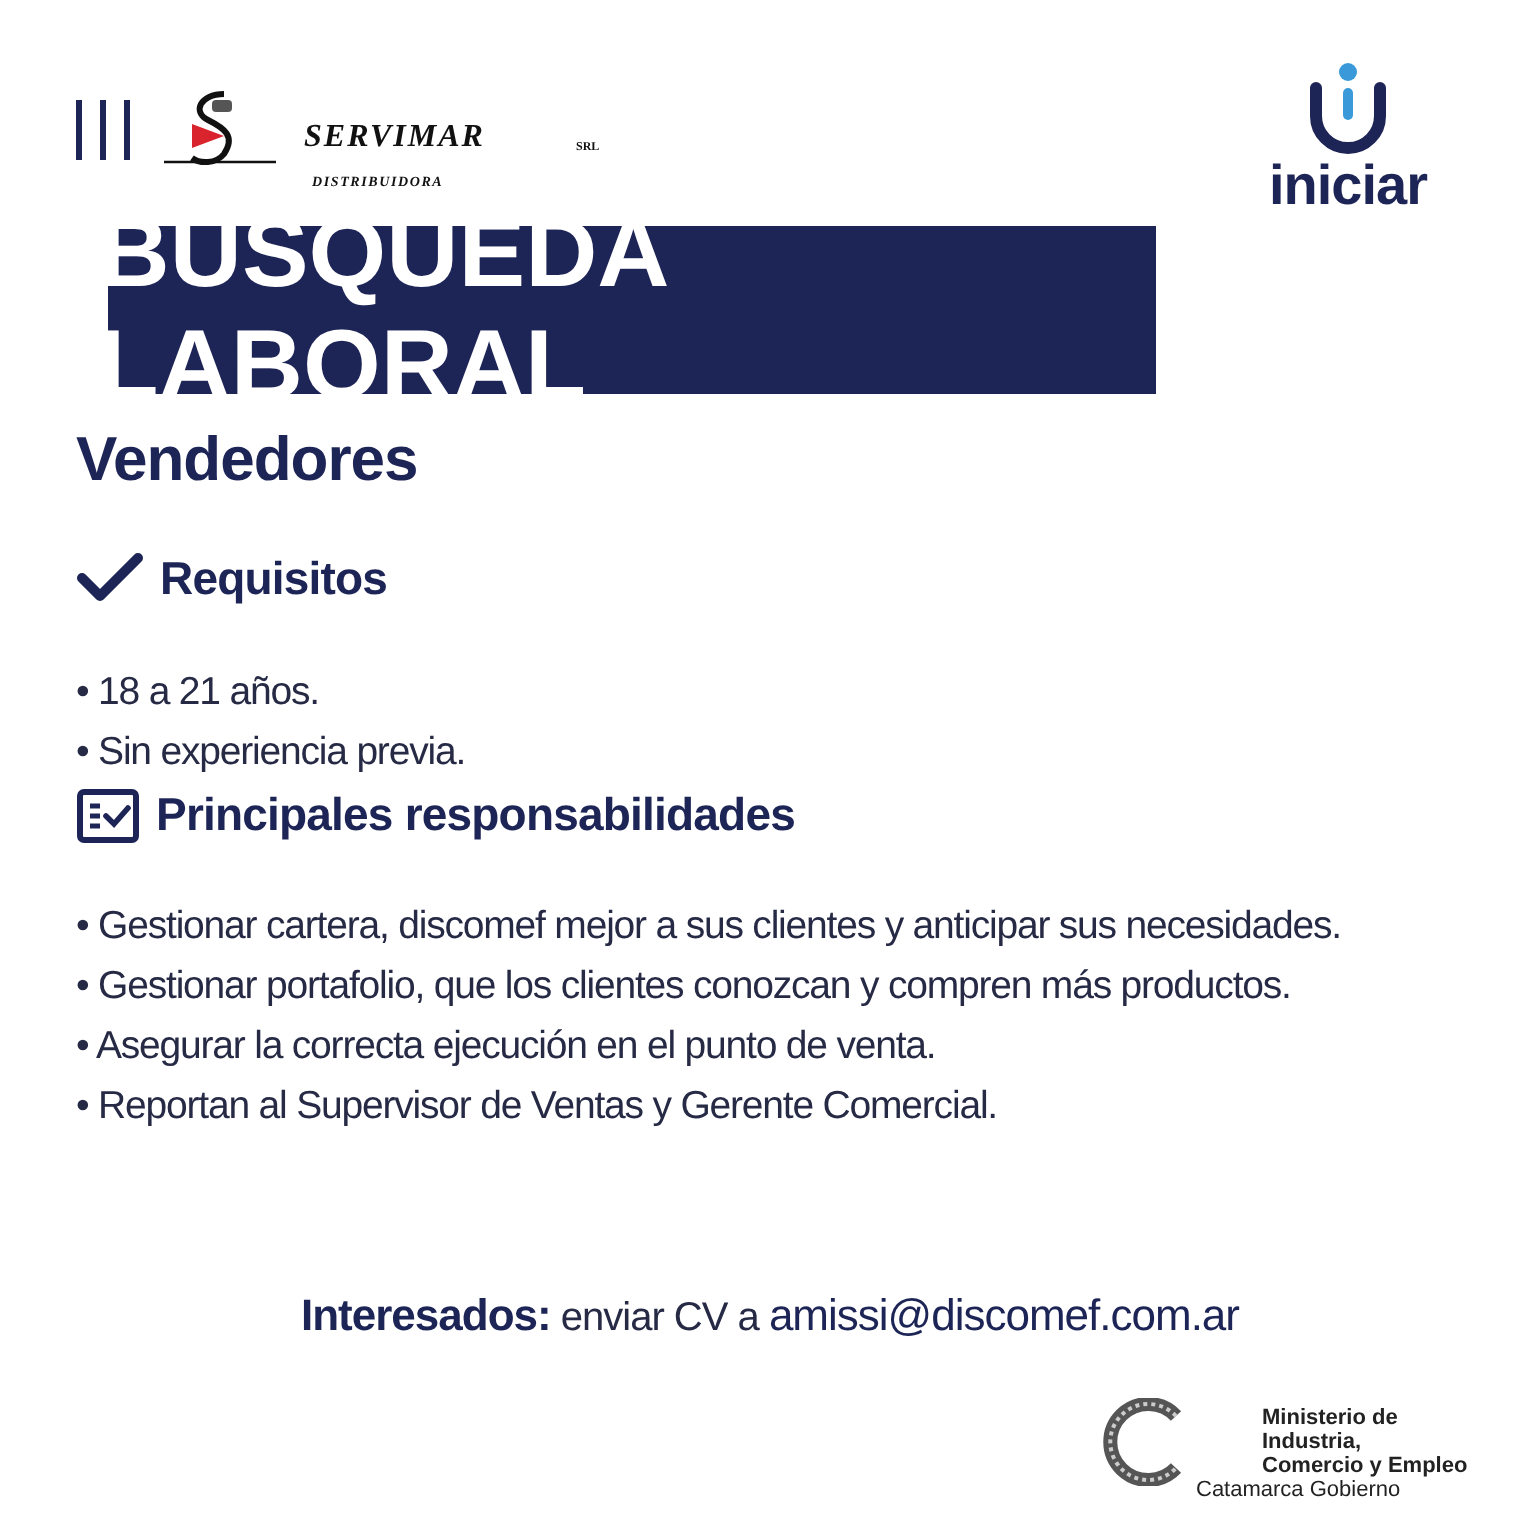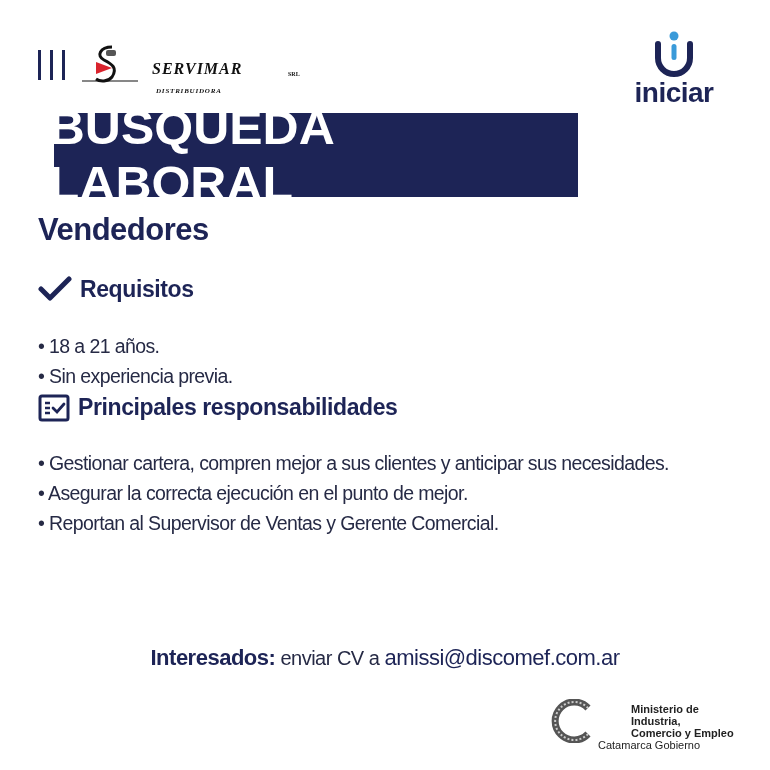--- a/index.html
+++ b/index.html
@@ -84,22 +84,23 @@
   <svg width="32" height="28" viewBox="0 0 32 28">
     <rect x="2" y="2" width="28" height="24" rx="2" fill="none" stroke="#1d2456" stroke-width="3"></rect>
     <line x1="7" y1="9" x2="12" y2="9" stroke="#1d2456" stroke-width="2.5"></line>
     <line x1="7" y1="14" x2="12" y2="14" stroke="#1d2456" stroke-width="2.5"></line>
     <line x1="7" y1="19" x2="12" y2="19" stroke="#1d2456" stroke-width="2.5"></line>
     <path d="M15 14 L19 18 L26 10" fill="none" stroke="#1d2456" stroke-width="2.8" stroke-linecap="round"></path>
   </svg>
   <span>Principales responsabilidades</span>
 </div>
 <div class="abs txt resp-list">
-  <div>• Gestionar cartera, compren mejor a sus clientes y anticipar sus necesidades.</div>
-  <div>• Asegurar la correcta ejecución en el punto de mejor.</div>
+  <div>• Gestionar cartera, discomef mejor a sus clientes y anticipar sus necesidades.</div>
+  <div>• Gestionar portafolio, que los clientes conozcan y compren más productos.</div>
+  <div>• Asegurar la correcta ejecución en el punto de venta.</div>
   <div>• Reportan al Supervisor de Ventas y Gerente Comercial.</div>
 </div>
 
 <div class="abs contact">
   <span class="lbl">Interesados:</span><span class="mid"> enviar CV a </span><span class="mail">amissi@discomef.com.ar</span>
 </div>
 
 <div class="abs ministerio">
   <svg width="44" height="44" viewBox="0 0 44 44" style="position:absolute;left:0;top:2px;">
     <path d="M38 9 A19 19 0 1 0 38 35" fill="none" stroke="#555" stroke-width="7"></path>

